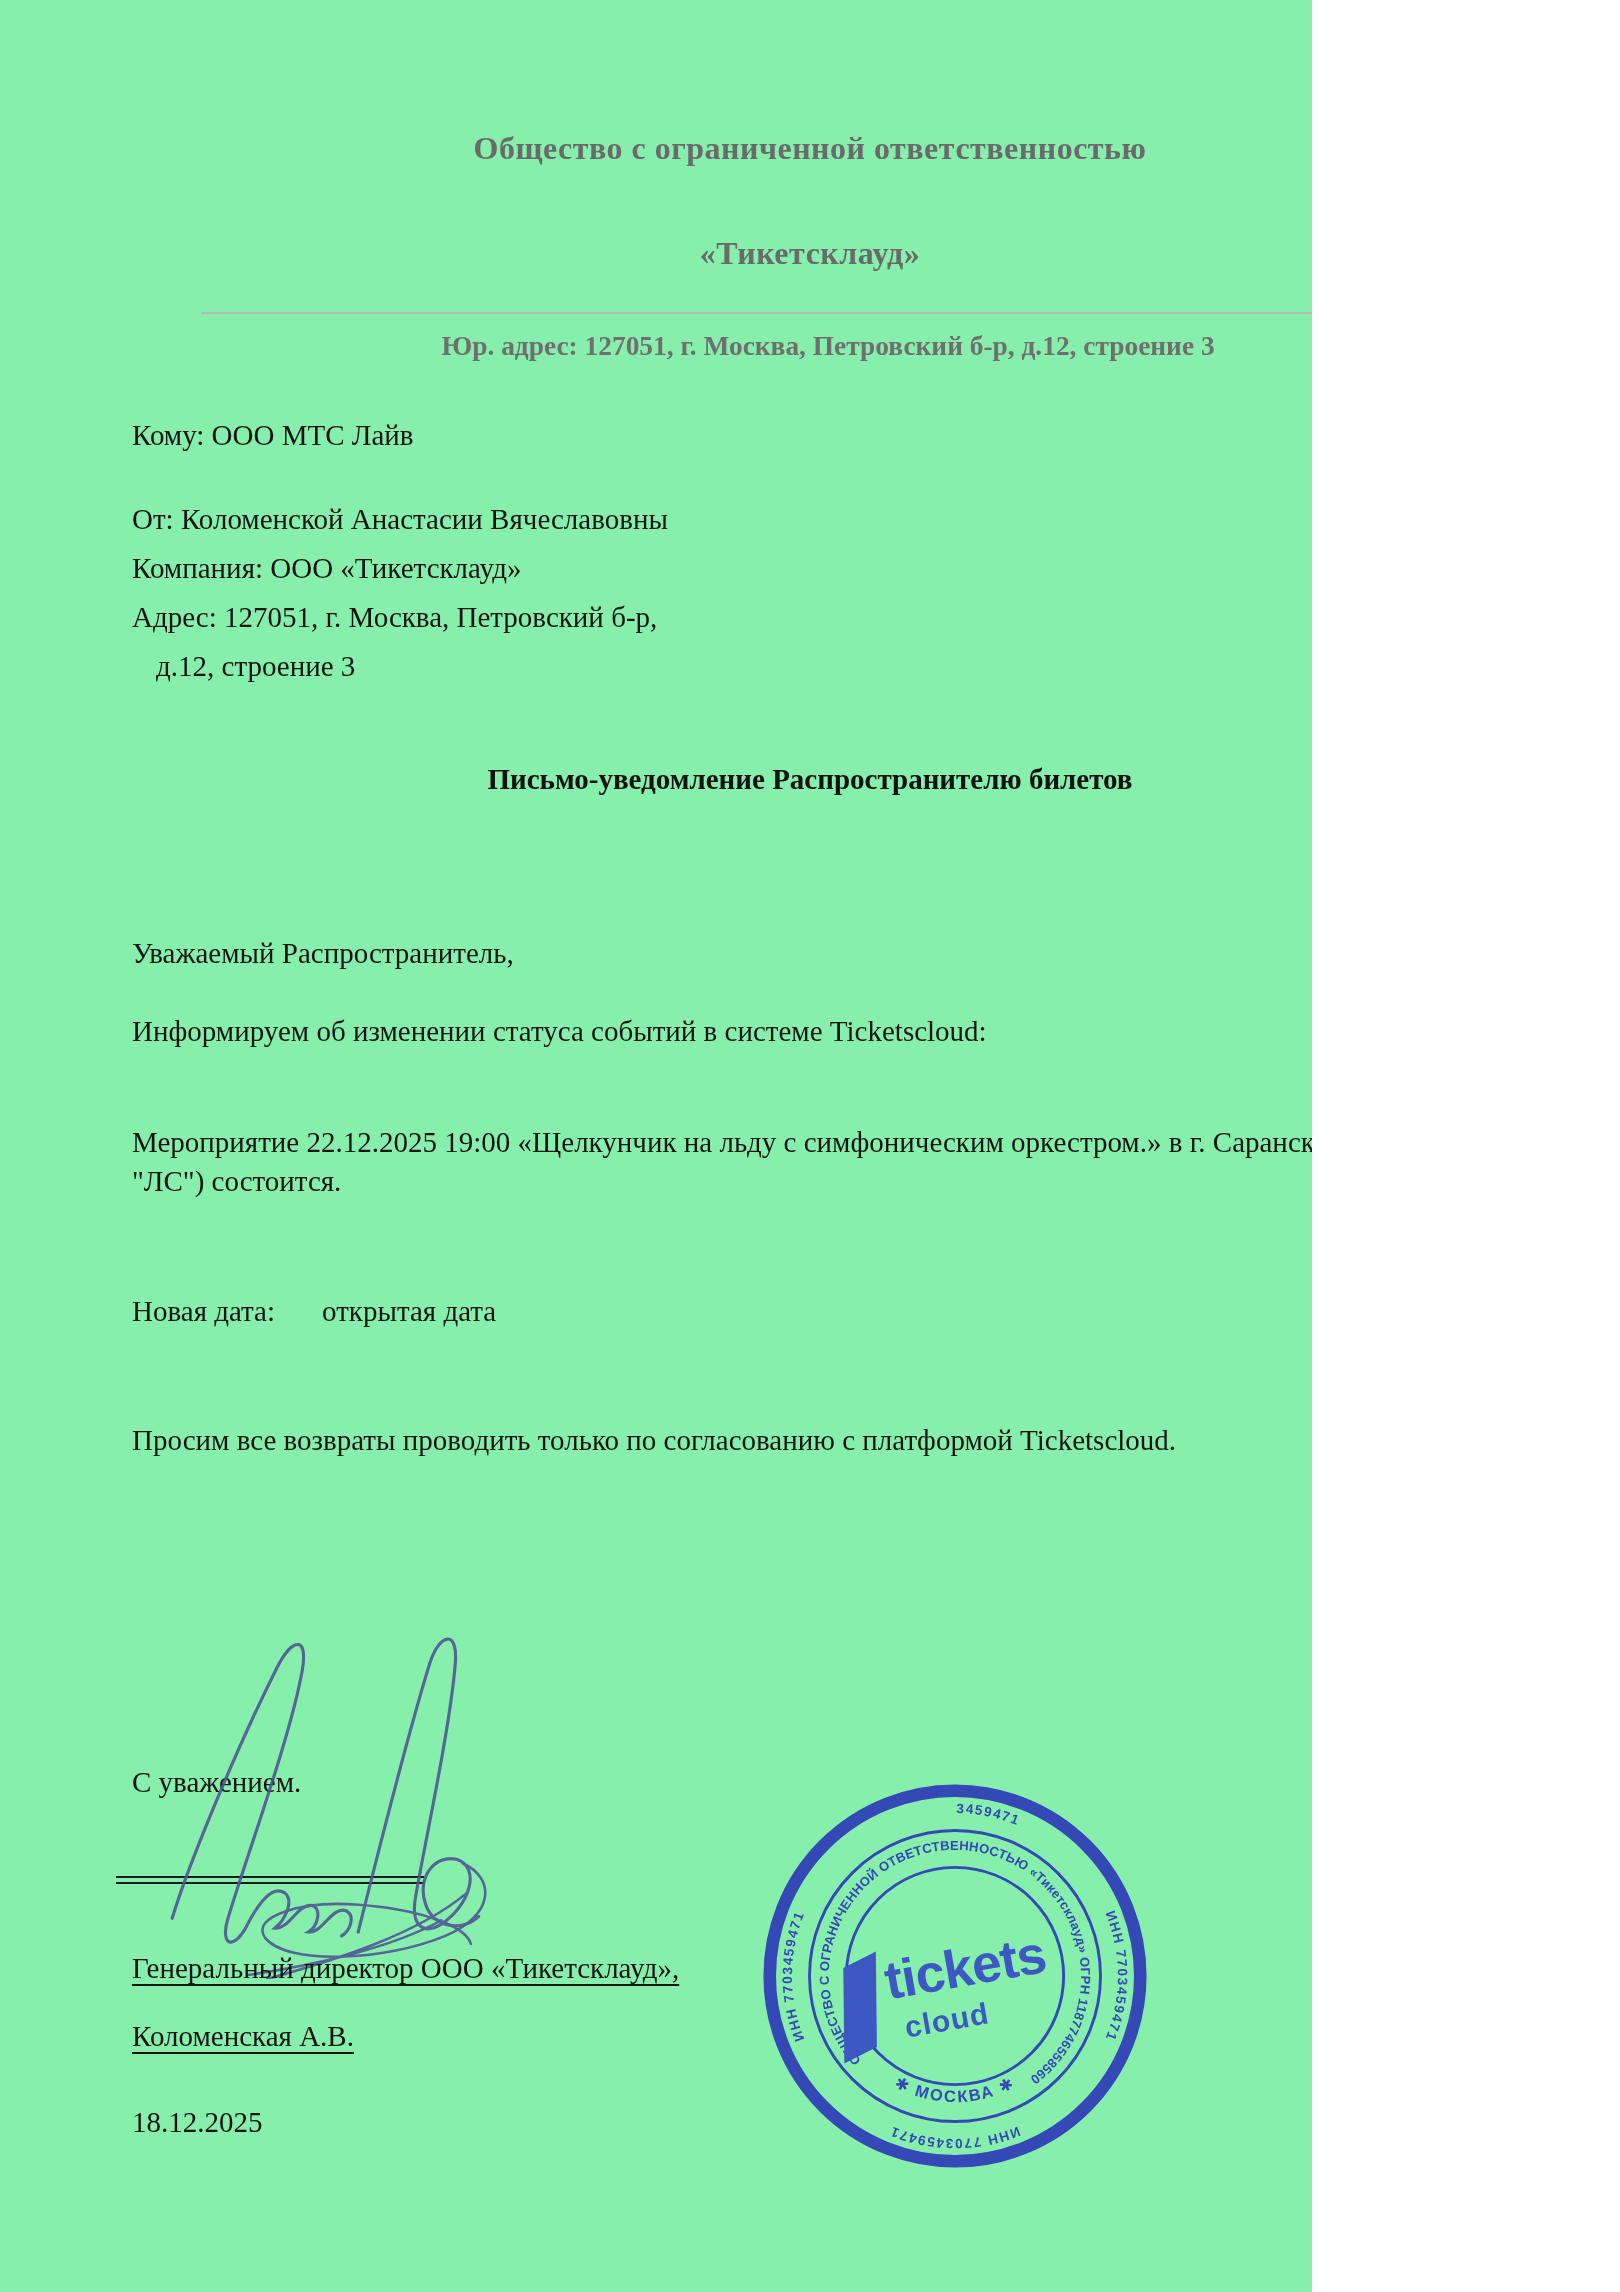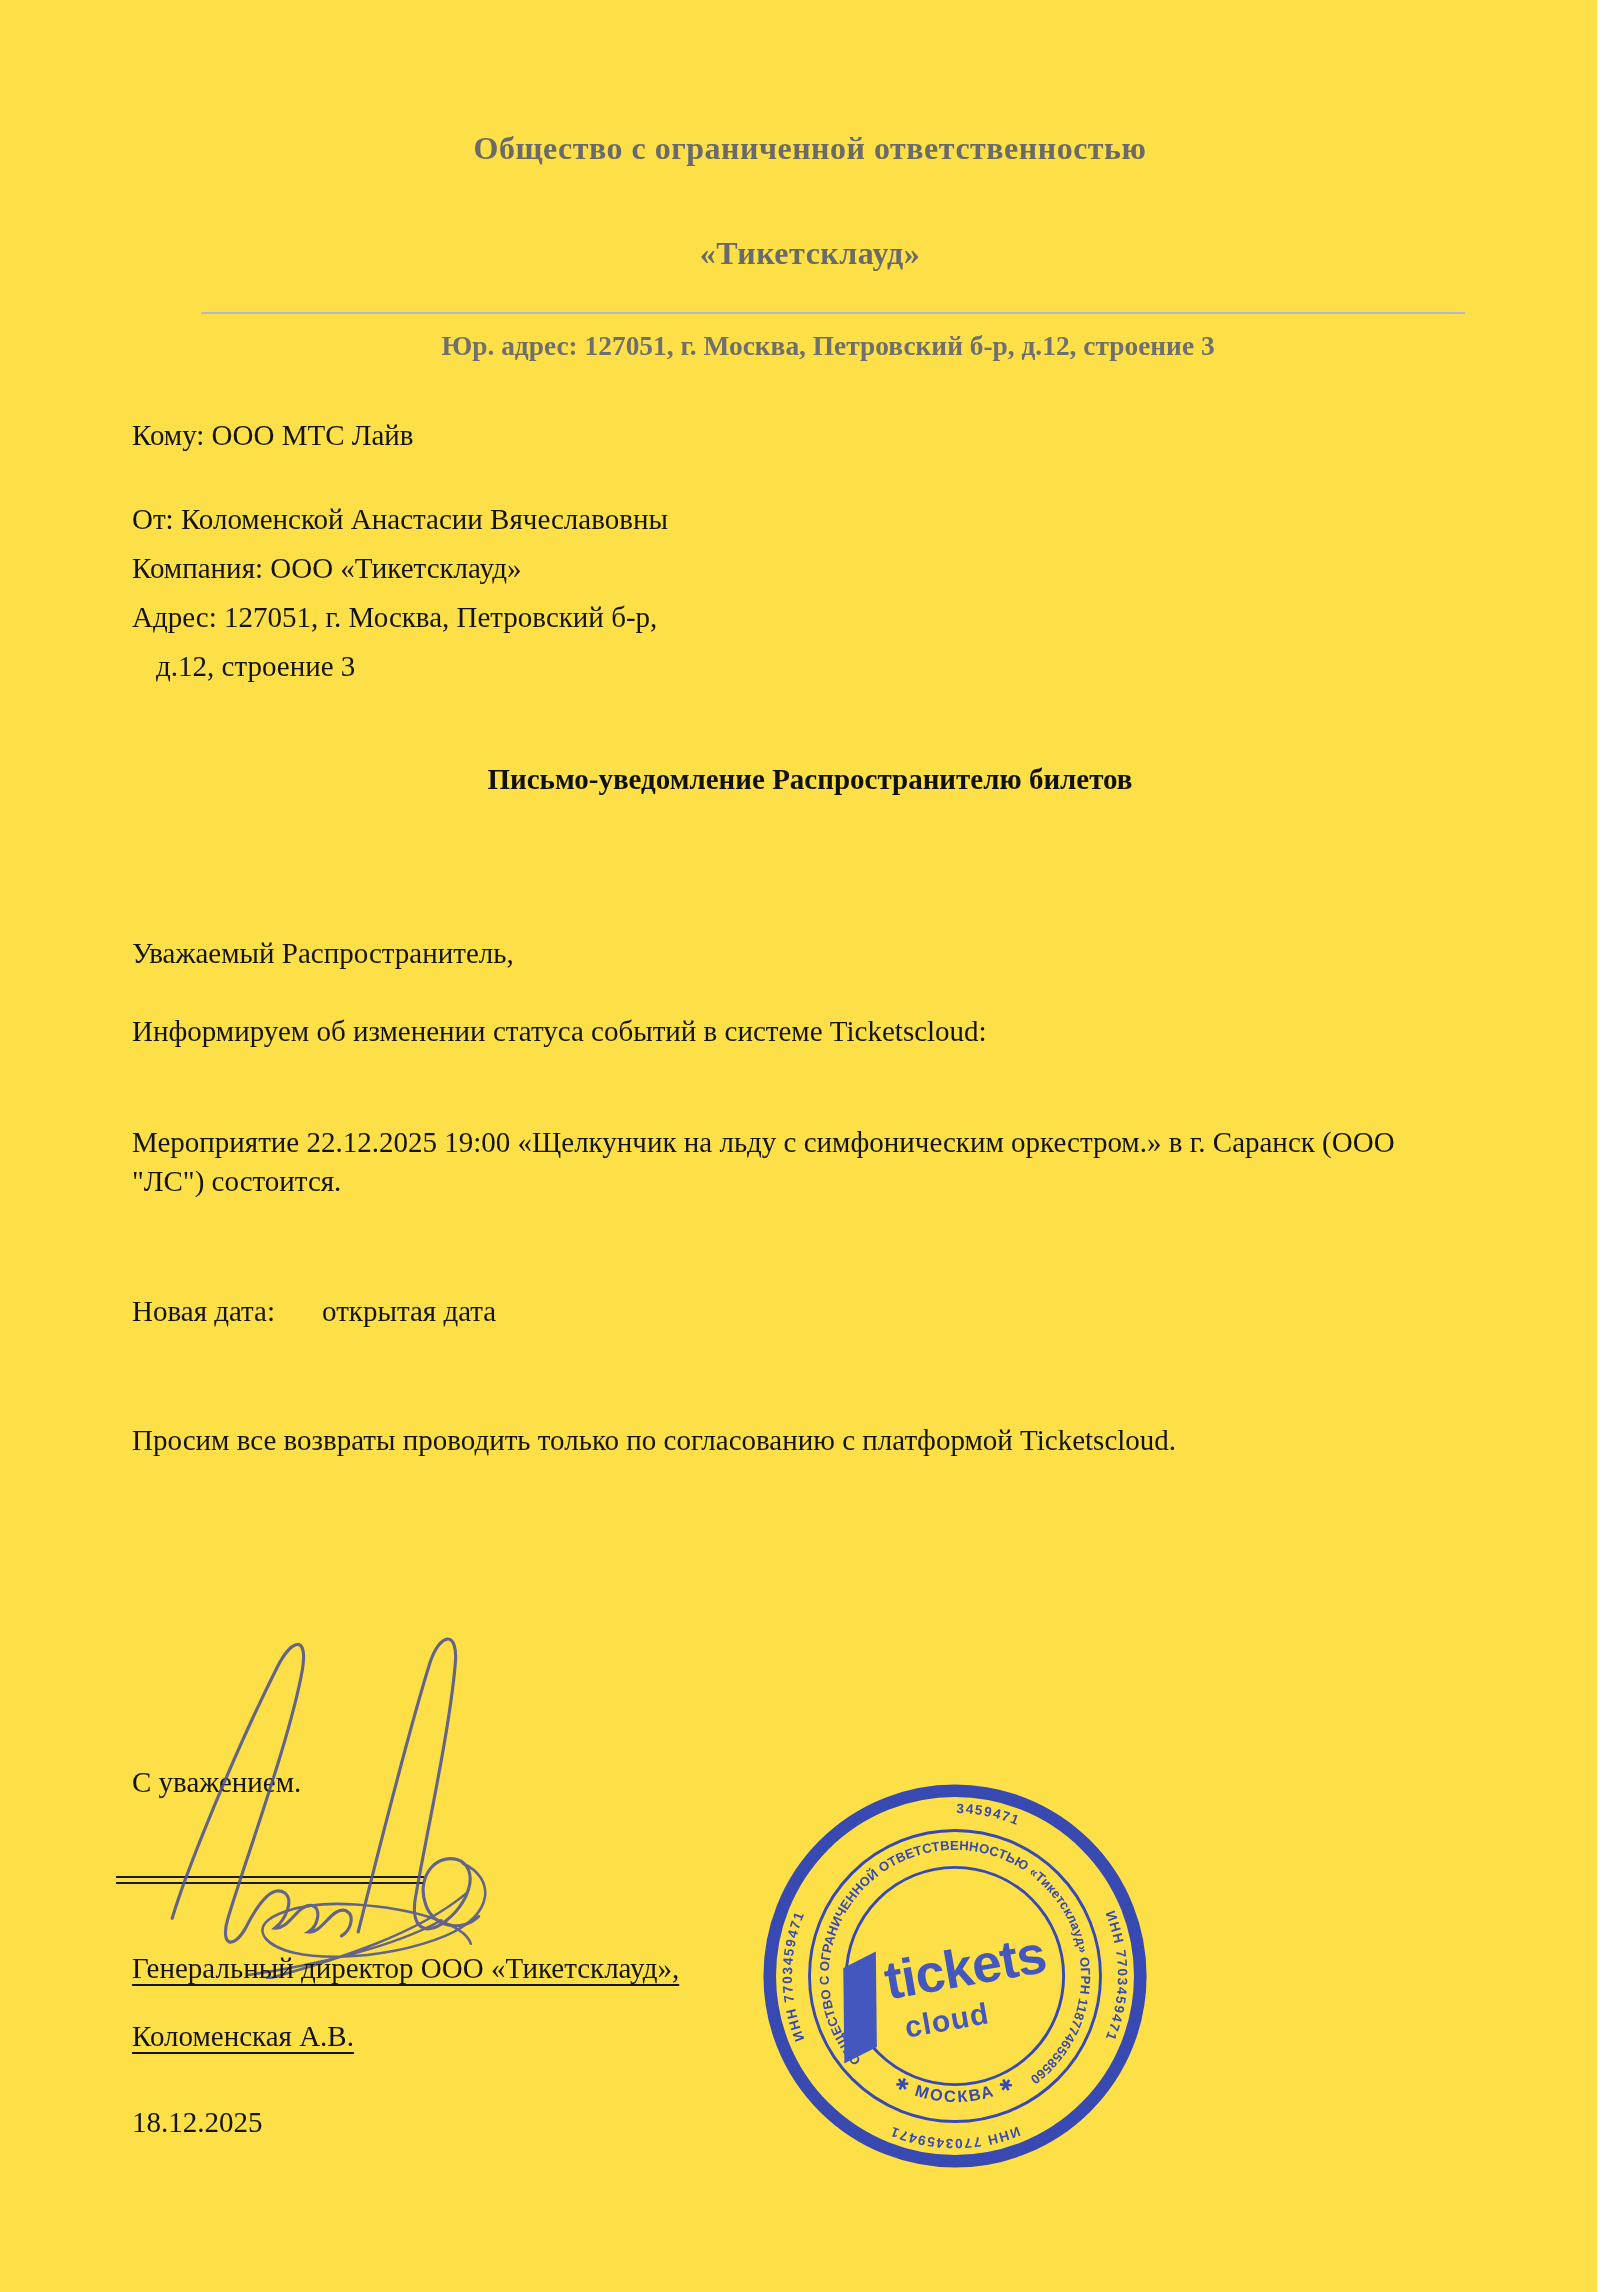--- a/index.html
+++ b/index.html
@@ -1,19 +1,19 @@
 <!DOCTYPE html>
 <html><head>
 <meta charset="utf-8">
 <style>
   html,body{margin:0;padding:0;background:#ffffff;}
   #page{
     position:relative;
-    width:1597px;height:2293px;
-    background:#fde047;
+    width:1312px;height:2293px;
+    background:#86efac;
     font-family:"Liberation Serif","DejaVu Serif",serif;
     color:#151515;
     overflow:hidden;
   }
   .abs{position:absolute;}
   .center{left:0;width:1620px;text-align:center;}
   .hdr{
     font-weight:bold;
     color:#6a6a6a;
     font-size:32px;

